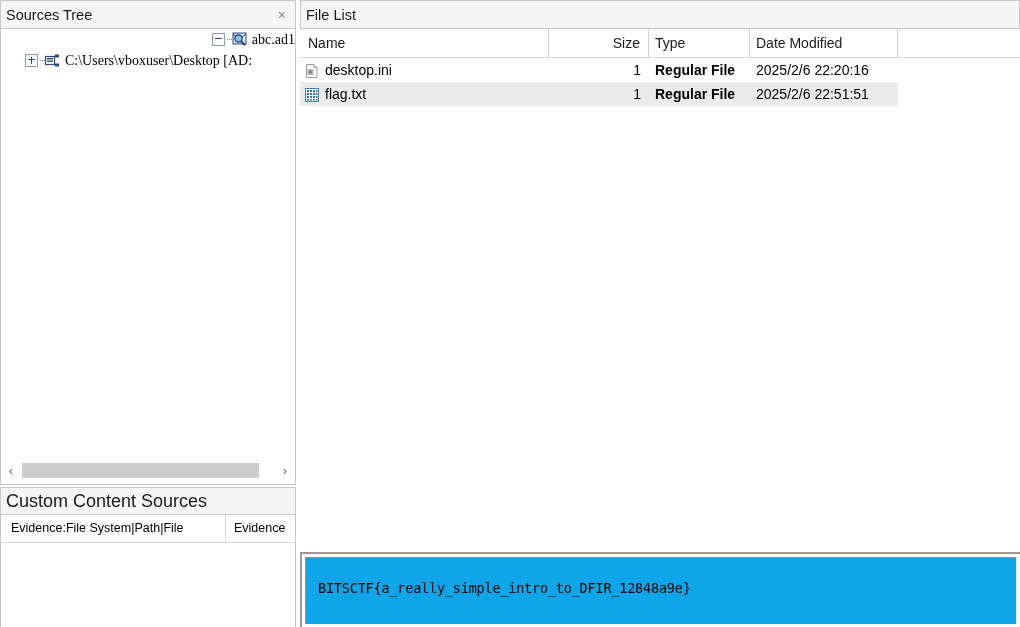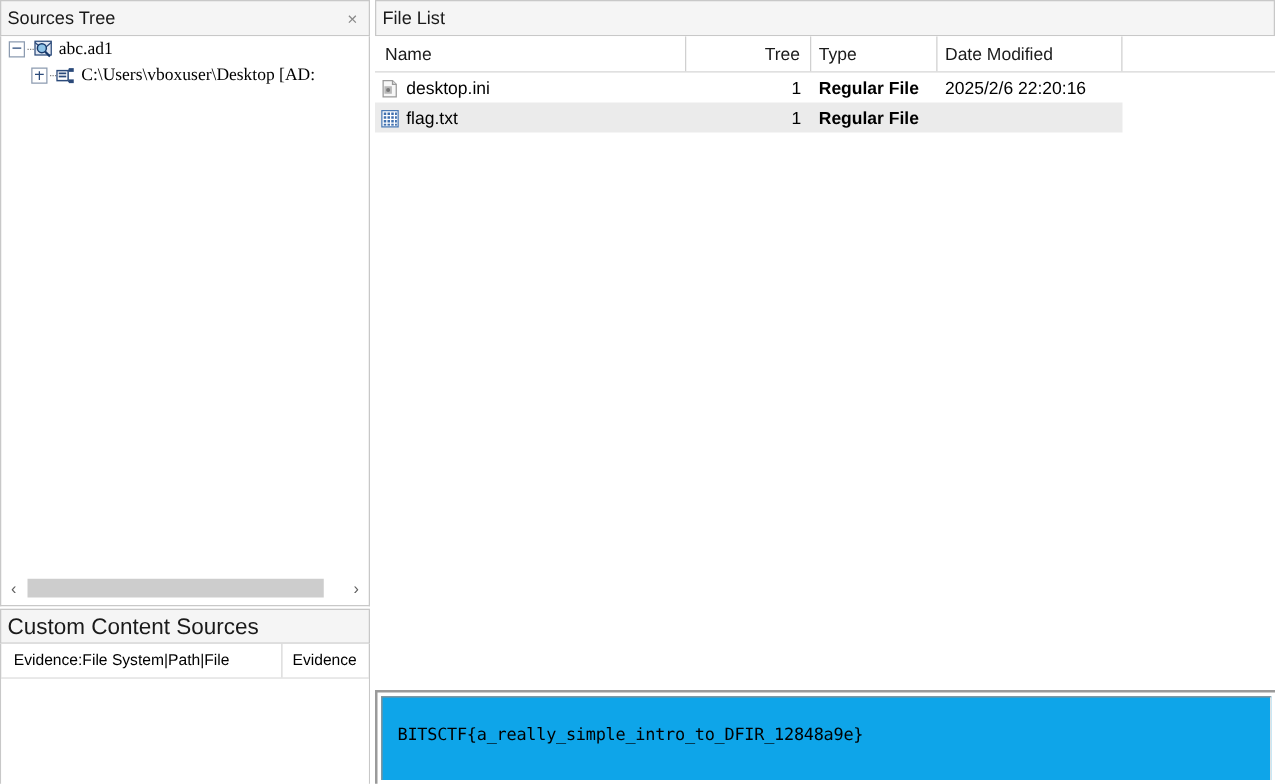--- a/index.html
+++ b/index.html
@@ -55,21 +55,21 @@
     overflow: hidden;
   }
   .tree-row {
     display: flex;
     align-items: center;
     height: 21px;
     white-space: nowrap;
     font-family: "Liberation Serif", serif;
     font-size: 14px;
   }
-  .tree-row.level-0 { padding-left: 6px; }
+  .tree-row.level-0 { padding-left: 6px; justify-content: flex-end; }
   .tree-row.level-1 { padding-left: 24px; }
 
   .expander {
     width: 11px;
     height: 11px;
     border: 1px solid #8c9bb0;
     background: #ffffff;
     position: relative;
     flex: 0 0 auto;
     margin-right: 2px;
@@ -363,21 +363,21 @@
 </div>
 
 <div id="file-list-header" class="panel-header">
   <span>File List</span>
 </div>
 
 <div id="file-list-body">
 
   <div id="file-col-header">
     <div class="fcol name">Name</div>
-    <div class="fcol size">Tree</div>
+    <div class="fcol size">Size</div>
     <div class="fcol type">Type</div>
     <div class="fcol date">Date Modified</div>
     <div class="fcol blank"></div>
   </div>
 
   <div class="file-row">
     <div class="fcell name">
       <span class="file-icon">
         <svg width="16" height="16" viewBox="0 0 16 16">
           <path d="M2.5 1.5 H10 L13 4.5 V14.5 H2.5 Z" fill="#f7f7f7" stroke="#9a9a9a" stroke-width="1"></path>
@@ -415,20 +415,21 @@
               <rect x="6" y="12" width="2" height="1.5"></rect>
             <rect x="9" y="12" width="2" height="1.5"></rect>
               <rect x="12" y="12" width="1.5" height="1.5"></rect>
           </g>
         </svg>
       </span>
       <span class="fname-text">flag.txt</span>
     </div>
     <div class="fcell size">1</div>
     <div class="fcell type">Regular File</div>
+    <div class="fcell date">2025/2/6 22:51:51</div>
   </div>
 
 </div>
 
 <div id="vertical-divider"></div>
 
 <div id="content-viewer">
   <div id="content-viewer-inner">
     <div id="content-text">BITSCTF{a_really_simple_intro_to_DFIR_12848a9e}</div>
   </div>

